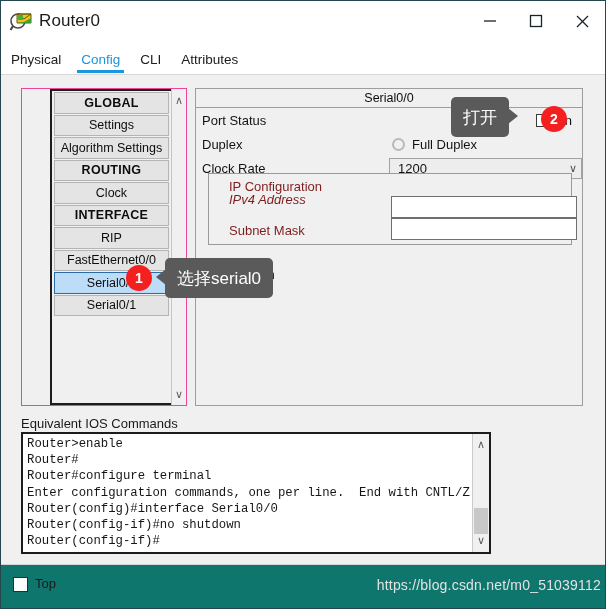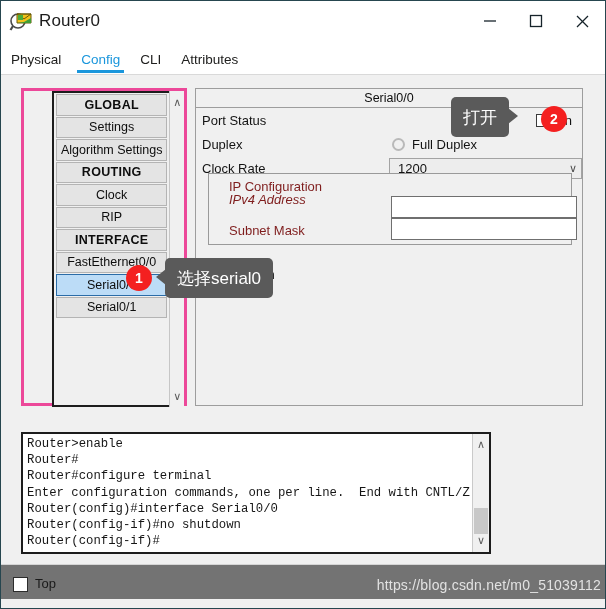--- a/index.html
+++ b/index.html
@@ -69,21 +69,21 @@
     position: absolute; left: 0; top: 74px;
     width: 604px; height: 533px;
     background: #f0f0f0;
   }
 
   
   .sidebar-wrap {
     position: absolute; left: 20px; top: 13px;
     width: 166px; height: 318px;
     background: #f0f0f0;
-    border: 3px solid #ec4899;
+    border: 1px solid #ec4899;
     display: flex;
     padding-left: 28px;
   }
   .sidebar-list {
     width: 146px; height: 316px;
     background: #f0f0f0;
     border: 2px solid #1c1c1c;
     border-right: none;
     padding: 0;
     position: relative;
@@ -251,22 +251,22 @@
   .console-sb .sb-arrow { padding: 2px 0; }
   .console-thumb {
     position: absolute; left: 1px; right: 1px;
     top: 74px; height: 26px;
     background: #c8c8c8;
   }
 
   
   .bottombar {
     position: absolute; left: 0; top: 489px;
-    width: 604px; height: 35px;
-    background: #737373;
+    width: 604px; height: 44px;
+    background: #0f766e;
     border-top: 1px solid #d5d5d5;
   }
   .top-chk {
     position: absolute; left: 12px; top: 12px;
     width: 15px; height: 15px;
     border: 1px solid #2c2c2c; background: #ffffff;
   }
   .top-lab {
     position: absolute; left: 34px; top: 11px;
     font-size: 13px; color: #1a1a1a;
@@ -323,22 +323,22 @@
 
   <div class="bodyarea">
 
     <div class="sidebar-wrap">
       <div class="sidebar-list">
         <div class="side-item header">GLOBAL</div>
         <div class="side-item">Settings</div>
         <div class="side-item">Algorithm Settings</div>
         <div class="side-item header">ROUTING</div>
         <div class="side-item">Clock</div>
+        <div class="side-item header">INTERFACE</div>
         <div class="side-item">RIP</div>
-        <div class="side-item header">INTERFACE</div>
         <div class="side-item">FastEthernet0/0</div>
         <div class="side-item selected">Serial0/0</div>
         <div class="side-item">Serial0/1</div>
       </div>
       <div class="sidebar-sb">
         <div class="sb-arrow">∧</div>
         <div class="sb-arrow">∨</div>
       </div>
     </div>
 
@@ -377,20 +377,21 @@
 
       <div class="bw-label">Bandwidth</div>
     </div>
 
     <div class="tip arrow-left" style="left:164px;top:183px;">选择serial0</div>
     <div class="badge" style="left:125px;top:190px;">1</div>
 
     <div class="tip arrow-right" style="left:450px;top:22px;">打开</div>
     <div class="badge" style="left:540px;top:31px;">2</div>
 
+    <div class="ios-label">Equivalent IOS Commands</div>
     <div class="console">
       <div class="console-text">Router&gt;enable
 Router#
 Router#configure terminal
 Enter configuration commands, one per line.  End with CNTL/Z.
 Router(config)#interface Serial0/0
 Router(config-if)#no shutdown
 Router(config-if)#</div>
       <div class="console-sb">
         <div class="sb-arrow">∧</div>

